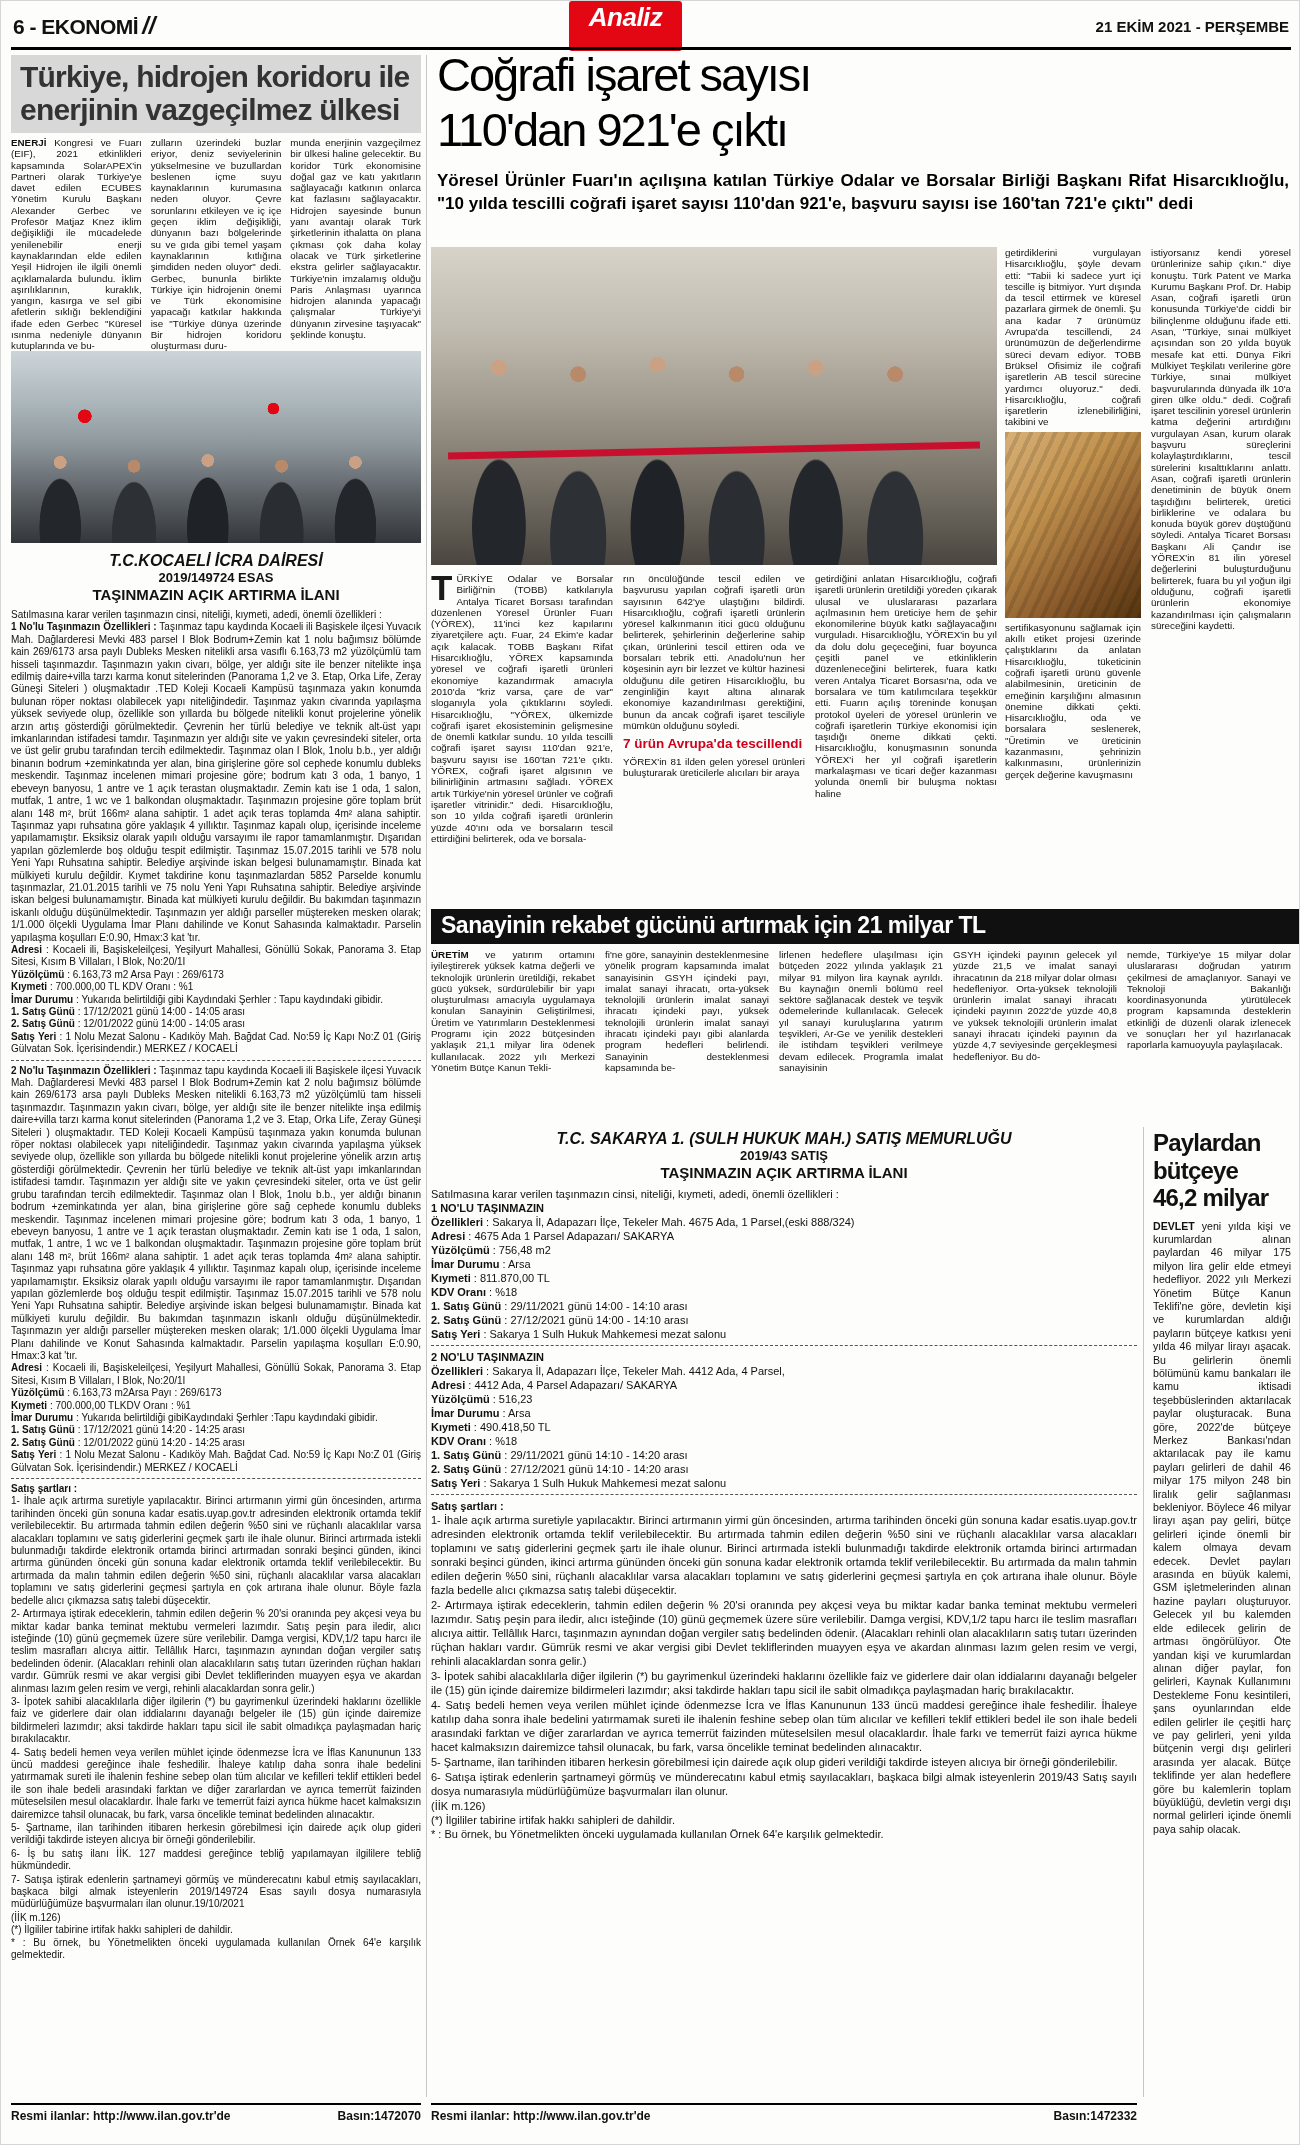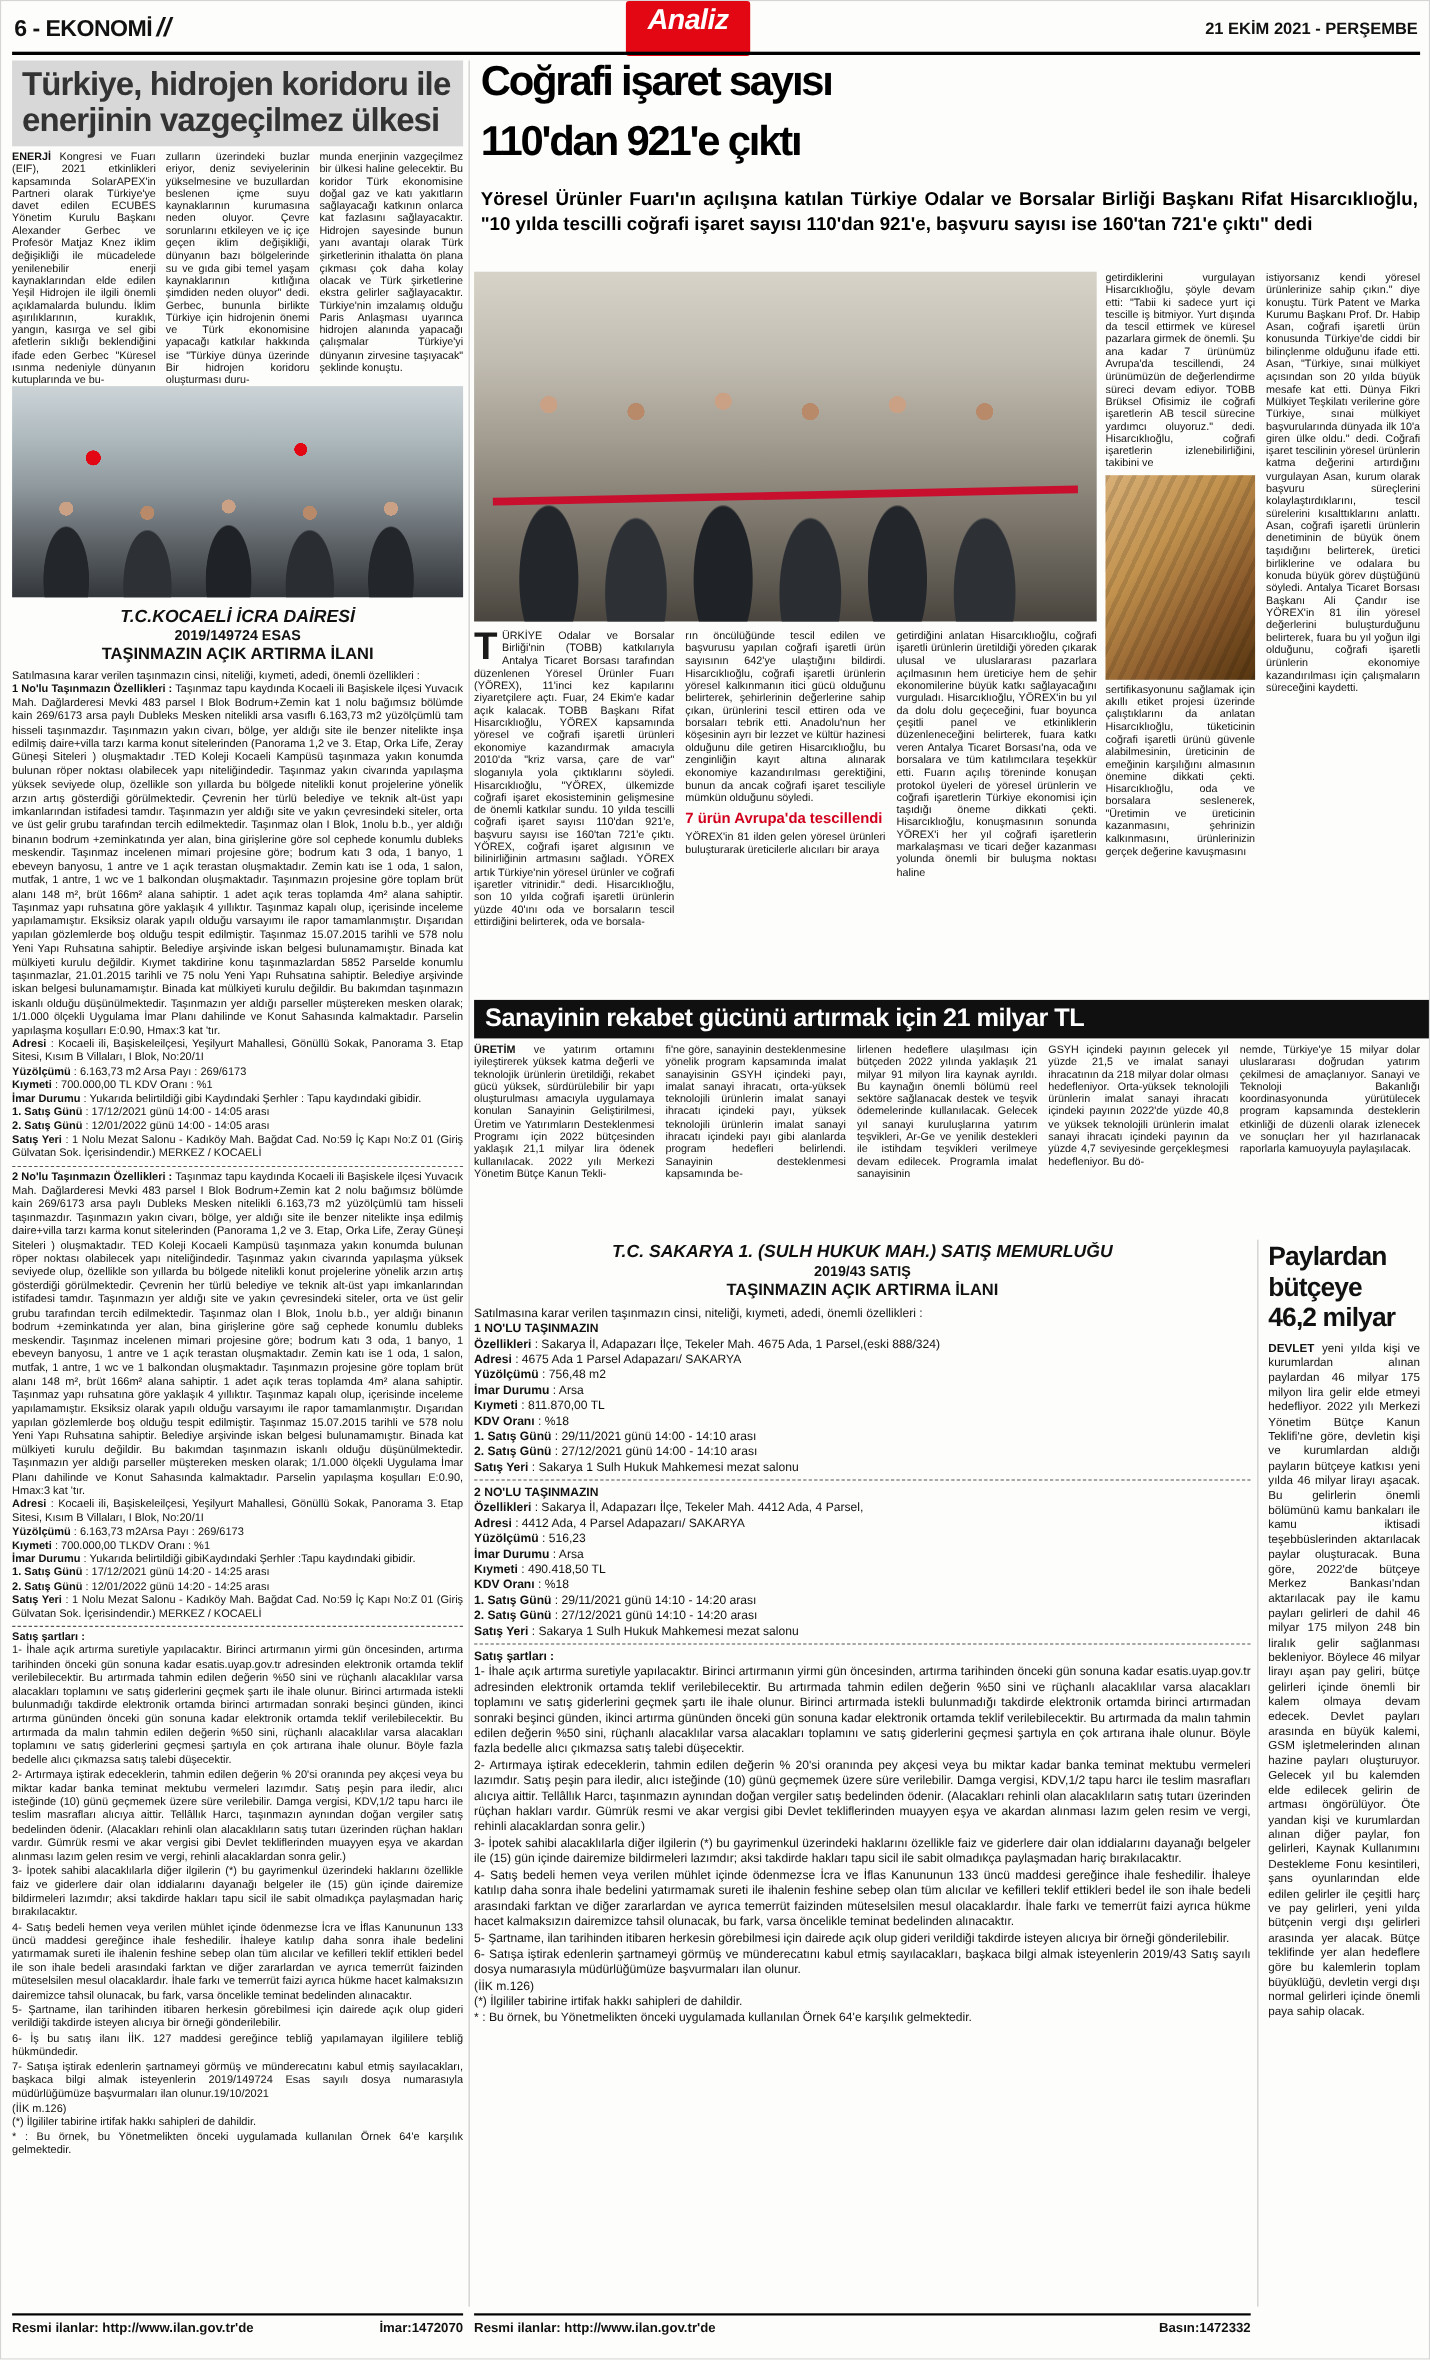--- a/index.html
+++ b/index.html
@@ -49,21 +49,21 @@
     radial-gradient(ellipse 44px 110px at 40% 88%, #1f2227 60%, transparent 62%),
     radial-gradient(ellipse 46px 112px at 54% 92%, #2a2e33 60%, transparent 62%),
     radial-gradient(ellipse 44px 110px at 68% 88%, #23262b 60%, transparent 62%),
     radial-gradient(ellipse 46px 112px at 82% 92%, #2d3136 60%, transparent 62%),
     linear-gradient(180deg,#d7d3c8 0%,#c2bdb2 25%,#a39c90 48%,#7b756b 72%,#4a463f 100%);}
   .ribbon{position:absolute;left:3%;right:3%;top:63%;height:7px;background:#c8102e;transform:rotate(-1.2deg);}
   .photo-c{background:
     repeating-linear-gradient(115deg, rgba(0,0,0,0.12) 0 4px, transparent 4px 11px),
     linear-gradient(135deg,#d8b077 0%,#c2924e 35%,#8a5a2b 70%,#54340f 100%);}
   
-  .geo-headline{font-size:38px;line-height:55px;font-weight:bold;letter-spacing:-2px;color:#000;}
+  .geo-headline{font-size:47px;line-height:55px;font-weight:normal;letter-spacing:-2px;color:#000;}
   .geo-deck{font-size:17px;line-height:23px;font-weight:bold;color:#000;text-align:justify;}
   .dropcap{float:left;font-size:35px;line-height:30px;font-weight:bold;padding:0 4px 0 0;color:#1a1a1a;}
   .red-subhead{color:#d1001c;font-weight:bold;font-size:13.5px;line-height:15.5px;margin:5px 0 4px;text-align:left;}
   
   .sanayi-title{background:#101010;color:#fff;font-size:23px;font-weight:bold;padding:3px 10px 5px;letter-spacing:-0.5px;}
   
   .notice{overflow:hidden;}
   .n-h1{text-align:center;font-weight:bold;font-size:16px;line-height:19px;font-style:italic;}
   .n-h2{text-align:center;font-weight:bold;font-size:13px;line-height:16px;}
   .n-h3{text-align:center;font-weight:bold;font-size:15px;line-height:18px;margin-bottom:5px;}
@@ -138,21 +138,21 @@
     <div class="legal term">4- Satış bedeli hemen veya verilen mühlet içinde ödenmezse İcra ve İflas Kanununun 133 üncü maddesi gereğince ihale feshedilir. İhaleye katılıp daha sonra ihale bedelini yatırmamak sureti ile ihalenin feshine sebep olan tüm alıcılar ve kefilleri teklif ettikleri bedel ile son ihale bedeli arasındaki farktan ve diğer zararlardan ve ayrıca temerrüt faizinden müteselsilen mesul olacaklardır. İhale farkı ve temerrüt faizi ayrıca hükme hacet kalmaksızın dairemizce tahsil olunacak, bu fark, varsa öncelikle teminat bedelinden alınacaktır.</div>
     <div class="legal term">5- Şartname, ilan tarihinden itibaren herkesin görebilmesi için dairede açık olup gideri verildiği takdirde isteyen alıcıya bir örneği gönderilebilir.</div>
     <div class="legal term">6- İş bu satış ilanı İİK. 127 maddesi gereğince tebliğ yapılamayan ilgililere tebliğ hükmündedir.</div>
     <div class="legal term">7- Satışa iştirak edenlerin şartnameyi görmüş ve münderecatını kabul etmiş sayılacakları, başkaca bilgi almak isteyenlerin 2019/149724 Esas sayılı dosya numarasıyla müdürlüğümüze başvurmaları ilan olunur.19/10/2021</div>
     <div class="legal">(İİK m.126)</div>
     <div class="legal">(*) İlgililer tabirine irtifak hakkı sahipleri de dahildir.</div>
     <div class="legal">* : Bu örnek, bu Yönetmelikten önceki uygulamada kullanılan Örnek 64'e karşılık gelmektedir.</div>
   </div>
   <div class="abs notice-foot" style="top:2102px;left:10px;width:410px;">
     <span>Resmi ilanlar: http://www.ilan.gov.tr'de</span>
-    <span>İmar:1472070</span>
+    <span>Basın:1472070</span>
   </div>
 
   <div class="abs geo-headline" style="top:46px;left:436px;width:856px;">
     <div>Coğrafi işaret sayısı</div>
     <div>110'dan 921'e çıktı</div>
   </div>
   <div class="abs geo-deck" style="top:168px;left:436px;width:852px;">Yöresel Ürünler Fuarı'ın açılışına katılan Türkiye Odalar ve Borsalar Birliği Başkanı Rifat Hisarcıklıoğlu, "10 yılda tescilli coğrafi işaret sayısı 110'dan 921'e, başvuru sayısı ise 160'tan 721'e çıktı" dedi</div>
   <div class="abs photo photo-b" style="top:246px;left:430px;width:566px;height:318px;">
     <div class="ribbon"></div>
   </div>

